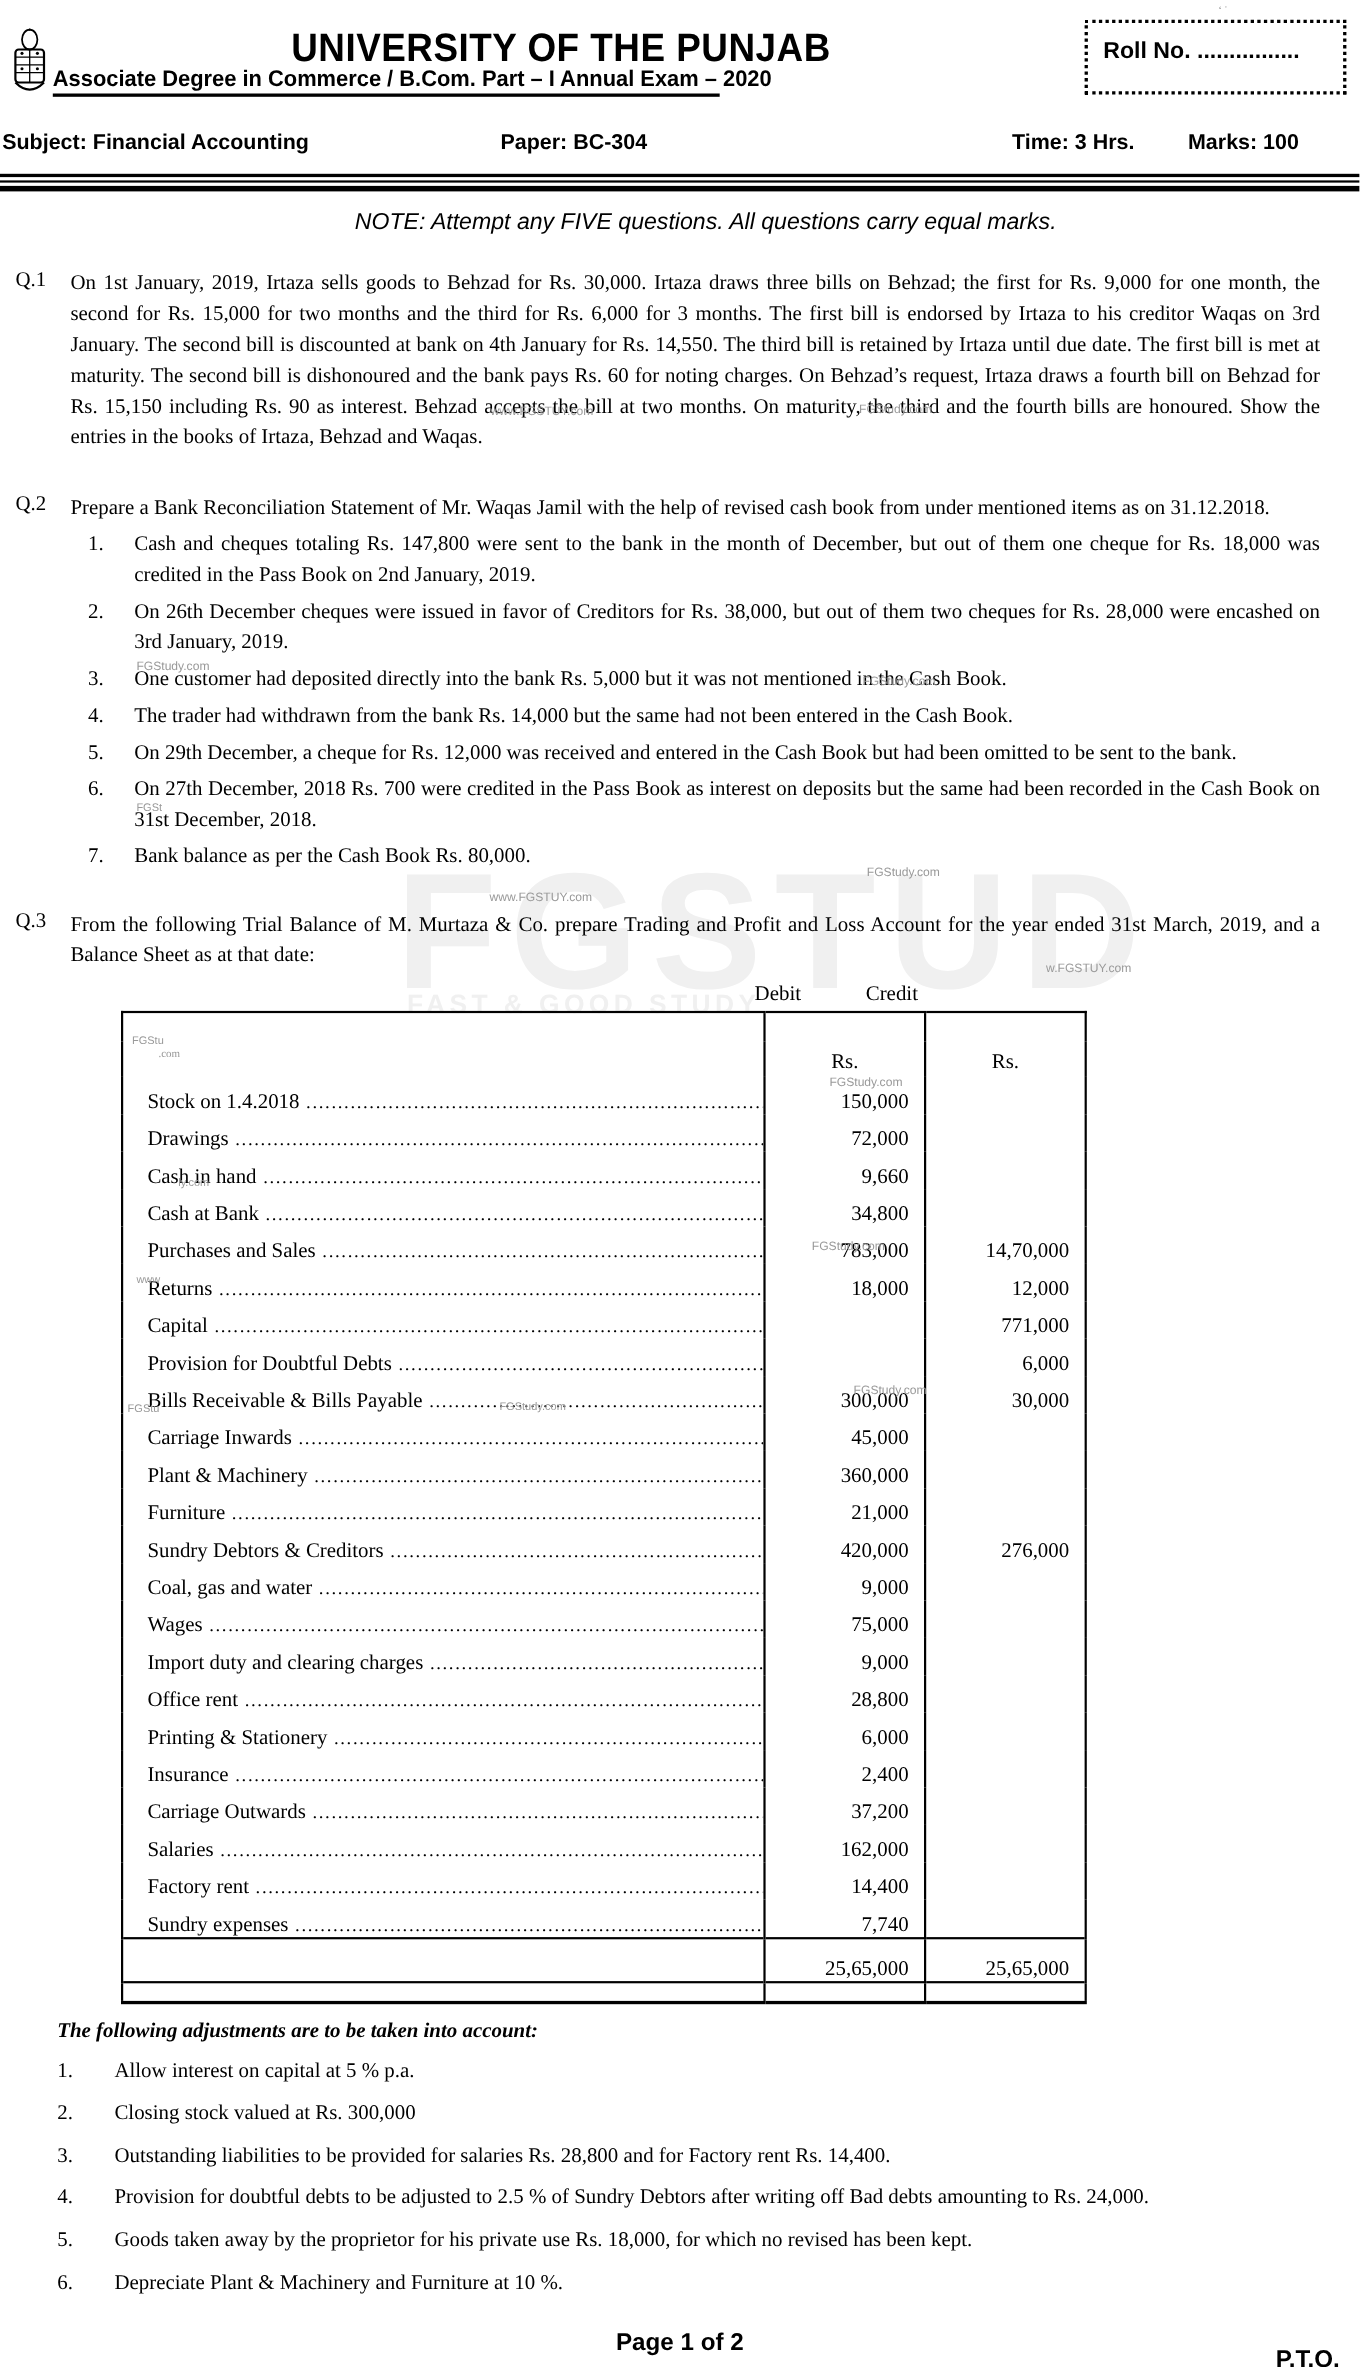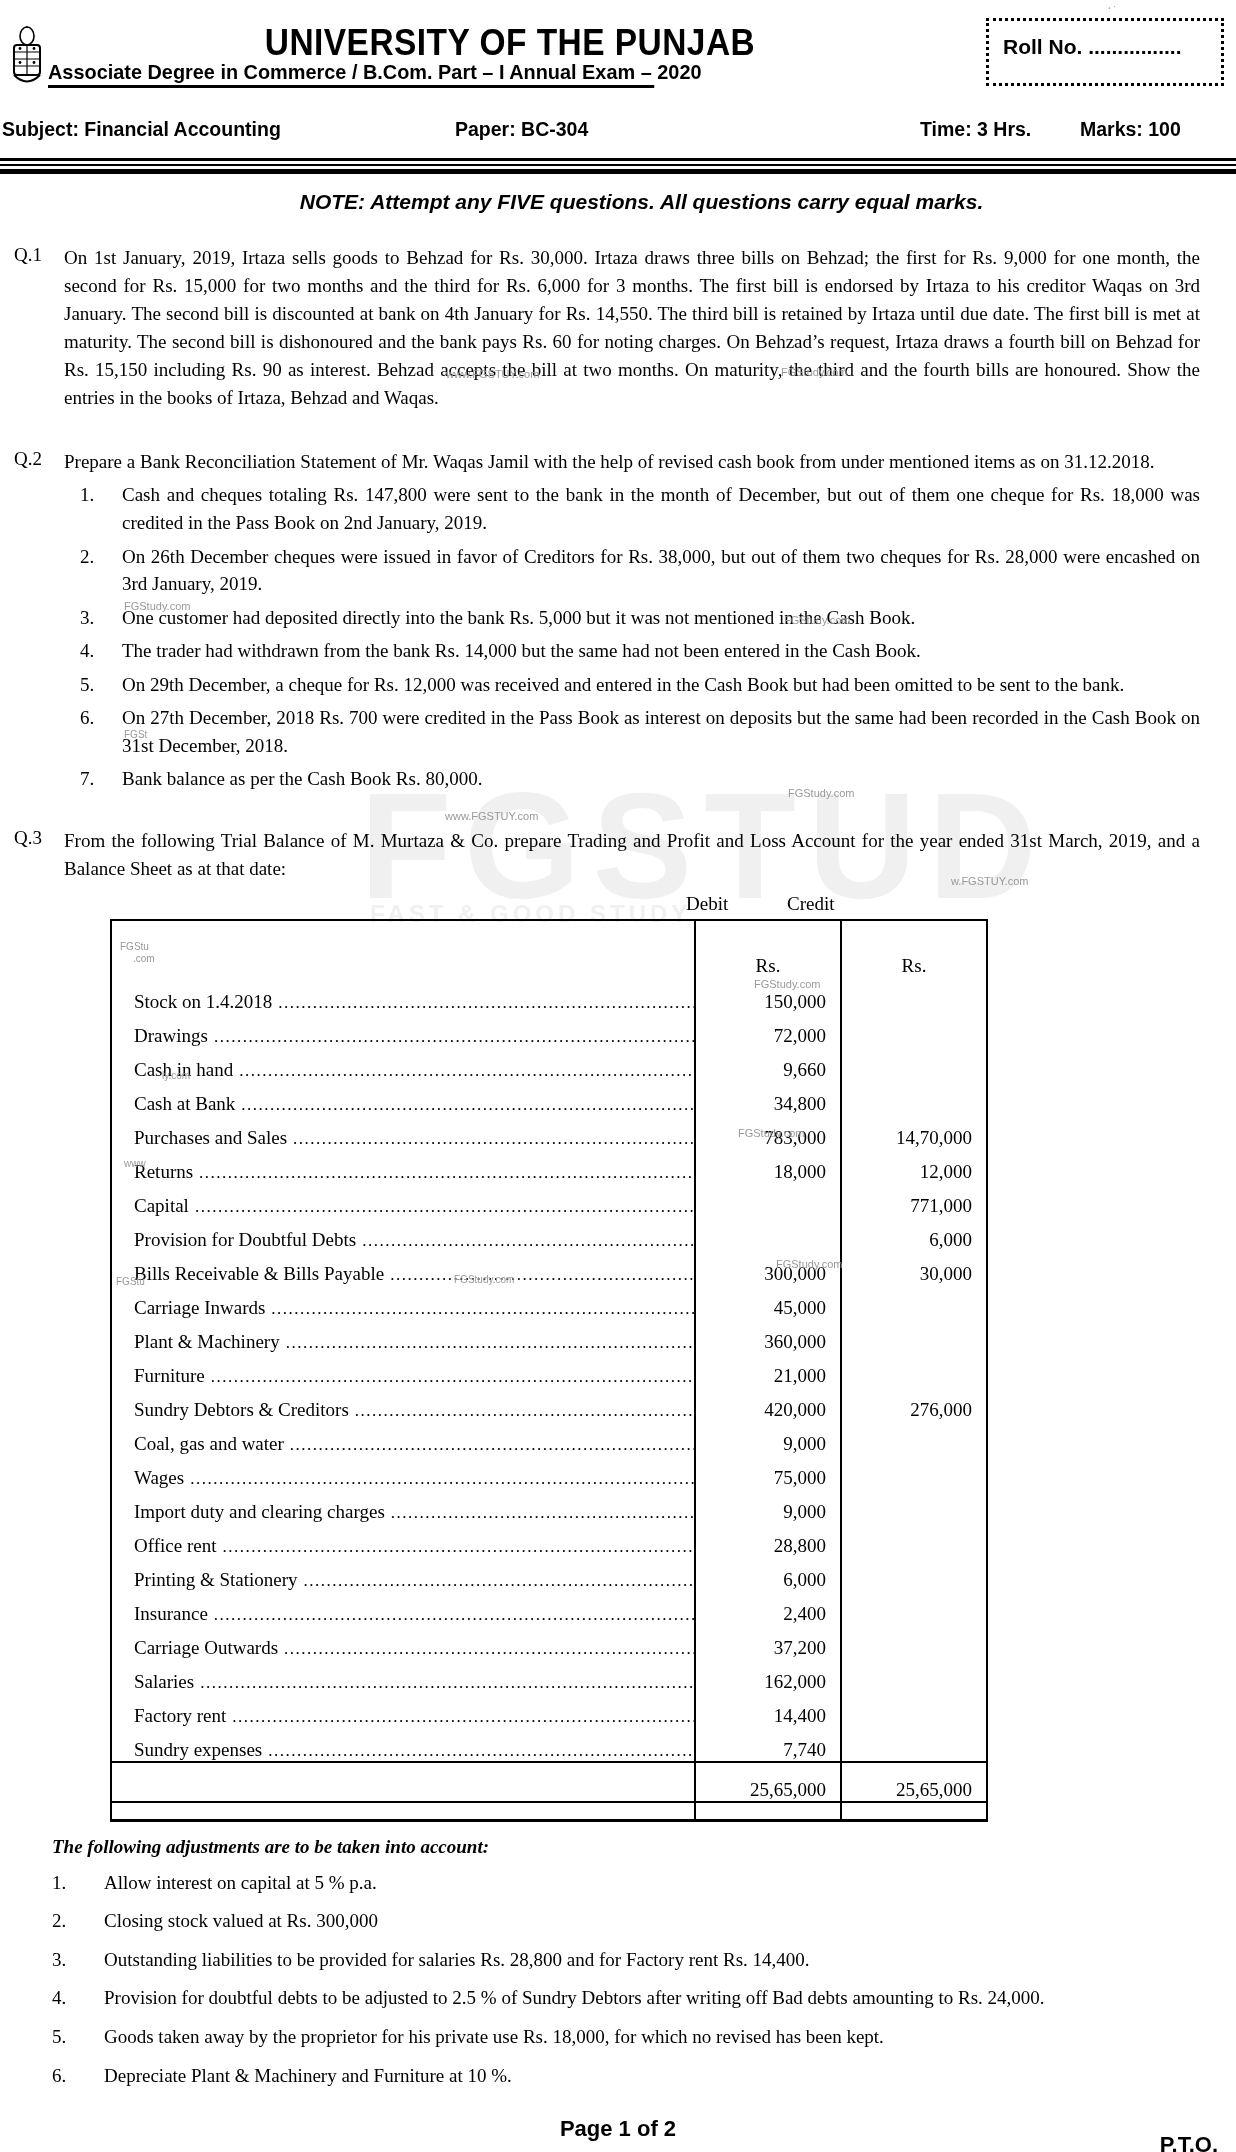--- a/index.html
+++ b/index.html
@@ -55,21 +55,21 @@
   .subjline .s-marks{ position:absolute; left:1080px; top:0; }
 
   .rule-group{ margin-top:8px; }
   .rule-group .r1{ height:3px; background:#000; }
   .rule-group .r2{ height:2px; background:#000; margin-top:3px; }
   .rule-group .r3{ height:5px; background:#000; margin-top:3px; }
 
   .note{
     text-align:center; margin-top:16px;
     font-family:"Liberation Sans", sans-serif;
-    font-style:italic; font-weight:bold; font-size:21px;padding-left:47px;
+    font-style:italic; font-weight:normal; font-size:21px;padding-left:47px;
   }
 
   
   .q{ position:relative; margin-top:26px; }
   .q-label{
     position:absolute; left:14px; top:0; width:50px;
     font-size:19px;
   }
   .q-body{
     margin-left:64px; margin-right:36px;
@@ -490,21 +490,21 @@
   <div id="wm-layer">
       <div class="wm" style="left: 410px; top: 368px; font-size: 11px;">www.FGSTUY.com</div>
       <div class="wm" style="left: 745px; top: 366px; font-size: 11px;">FGStudy.com</div>
       <div class="wm" style="left: 88px; top: 600px; font-size: 11px;">FGStudy.com</div>
       <div class="wm" style="left: 748px; top: 614px; font-size: 11px;">FGStudy.com</div>
       <div class="wm" style="left: 88px; top: 729px; font-size: 10px;">FGSt</div>
       <div class="wm" style="left: 752px; top: 787px; font-size: 11px;">FGStudy.com</div>
       <div class="wm" style="left: 409px; top: 810px; font-size: 11px;">www.FGSTUY.com</div>
       <div class="wm" style="left: 915px; top: 875px; font-size: 11px;">w.FGSTUY.com</div>
       <div class="wm" style="left: 84px; top: 941px; font-size: 10px;">FGStu</div>
-      <div class="wm" style="left: 97px; top: 953px; font-size: 10px;">.com</div>
+      <div class="wm" style="left: 108px; top: 953px; font-size: 10px; font-family: Liberation Serif, serif;">.com</div>
       <div class="wm" style="left: 718px; top: 978px; font-size: 11px;">FGStudy.com</div>
       <div class="wm" style="left: 126px; top: 1070px; font-size: 10px;">ly.com</div>
       <div class="wm" style="left: 702px; top: 1127px; font-size: 11px;">FGStudy.com</div>
       <div class="wm" style="left: 88px; top: 1158px; font-size: 10px;">www</div>
       <div class="wm" style="left: 740px; top: 1258px; font-size: 11px;">FGStudy.com</div>
       <div class="wm" style="left: 80px; top: 1276px; font-size: 10px;">FGStu</div>
       <div class="wm" style="left: 418px; top: 1274px; font-size: 10px;">FGStudy.com</div>
     </div>
 </div>
 

